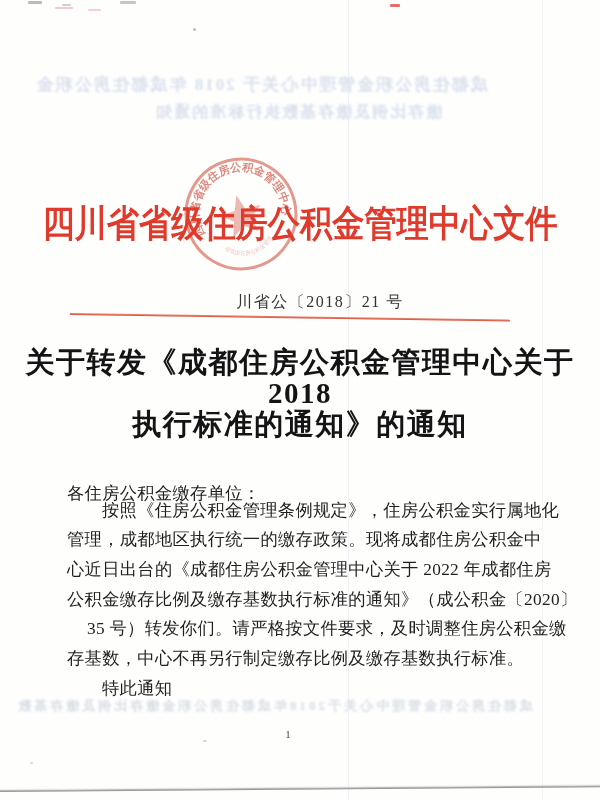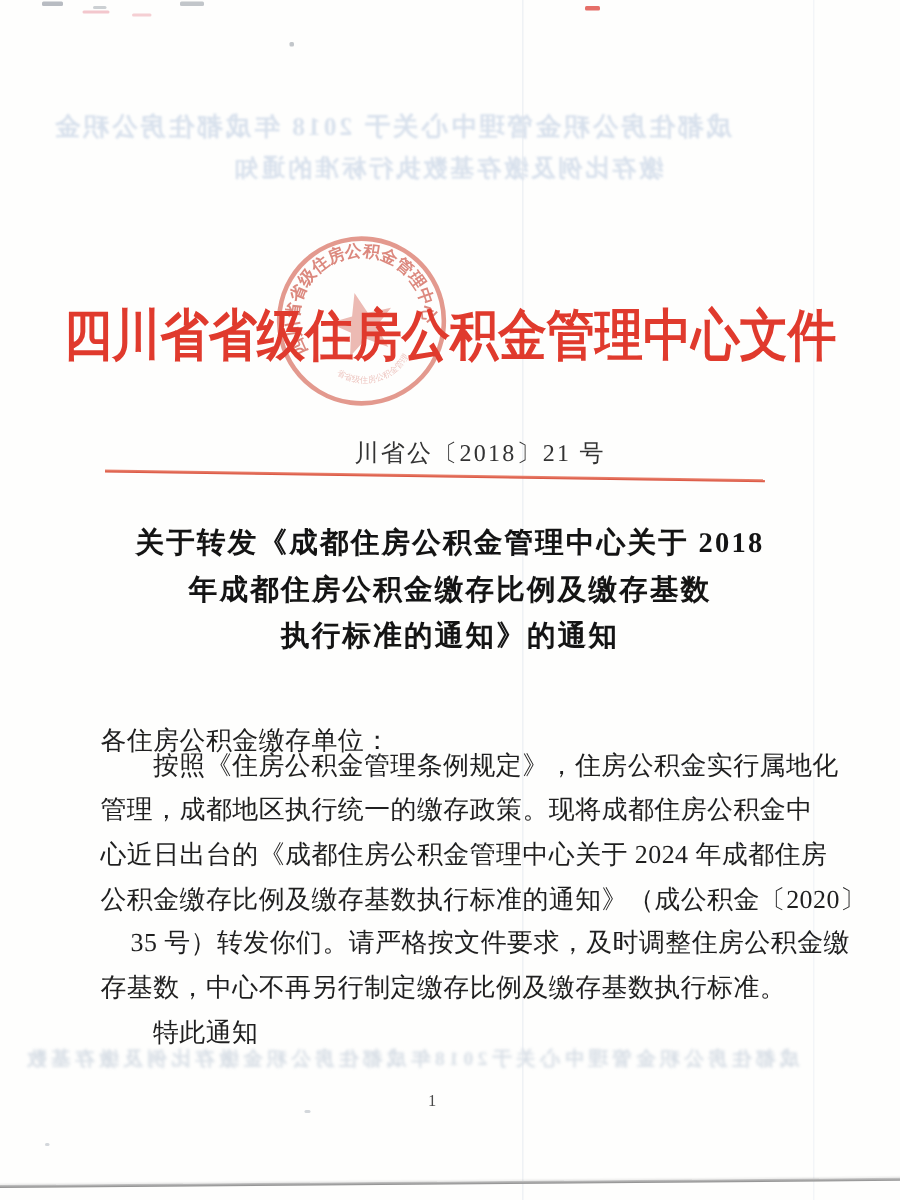--- a/index.html
+++ b/index.html
@@ -50,21 +50,21 @@
   }
   .red-rule{
     position:absolute;top:313px;left:70px;width:440px;height:1.7px;
     transform:rotate(.85deg);transform-origin:left center;
     background:linear-gradient(to bottom,#eb8a76,#d9503c);
   }
   
   .doc-title{
     position:absolute;top:347px;left:0;width:600px;
     text-align:center;font-weight:bold;color:#141414;
-    font-size:19px;line-height:31px;letter-spacing:1.5px;
+    font-size:29px;line-height:31px;letter-spacing:1.5px;
   }
   
   .body-block{
     position:absolute;left:67px;top:465px;width:476px;
     font-size:17.3px;color:#1f1f1f;letter-spacing:.3px;
   }
   .body-line{position:absolute;left:0;white-space:nowrap;}
   .indent{padding-left:35px;}
   .salutation{top:0;margin-top:16px;}
   .l0{top:33px;}
@@ -123,29 +123,28 @@
   </svg>
 
   <div class="org-title" style="color:#e03a2d">四川省省级住房公积金管理中心文件</div>
 
   <div class="doc-number">川省公〔2018〕21 号</div>
 
   <div class="red-rule"></div>
 
   <div class="doc-title">
     <div>关于转发《成都住房公积金管理中心关于 2018</div>
-    <div>年成都住房公积金缴存比例及缴存基数</div>
     <div>执行标准的通知》的通知</div>
   </div>
 
   <div class="body-block">
     <div class="body-line salutation">各住房公积金缴存单位：</div>
     <div class="body-line l0 indent">按照《住房公积金管理条例规定》，住房公积金实行属地化</div>
     <div class="body-line l1">管理，成都地区执行统一的缴存政策。现将成都住房公积金中</div>
-    <div class="body-line l2">心近日出台的《成都住房公积金管理中心关于 2024 年成都住房</div>
+    <div class="body-line l2">心近日出台的《成都住房公积金管理中心关于 2022 年成都住房</div>
     <div class="body-line l3">公积金缴存比例及缴存基数执行标准的通知》（成公积金〔2020〕</div>
     <div class="body-line l4">35 号）转发你们。请严格按文件要求，及时调整住房公积金缴</div>
     <div class="body-line l5">存基数，中心不再另行制定缴存比例及缴存基数执行标准。</div>
     <div class="body-line closing indent">特此通知</div>
   </div>
 
   <div class="page-number">1</div>
   <div class="scan-edge"></div>
 
 </div>

